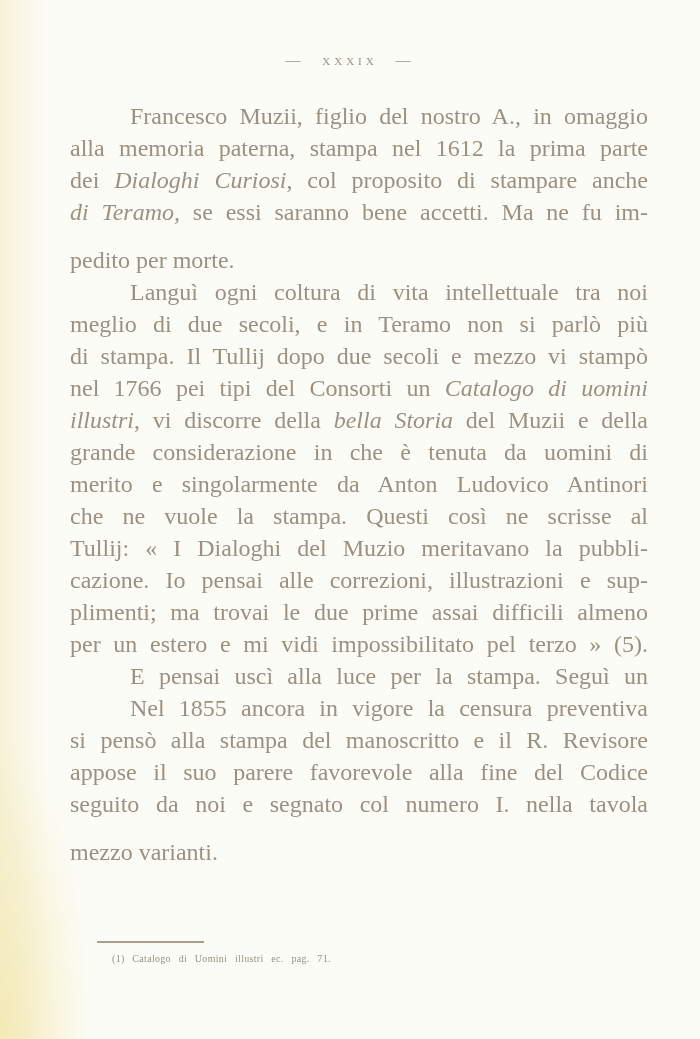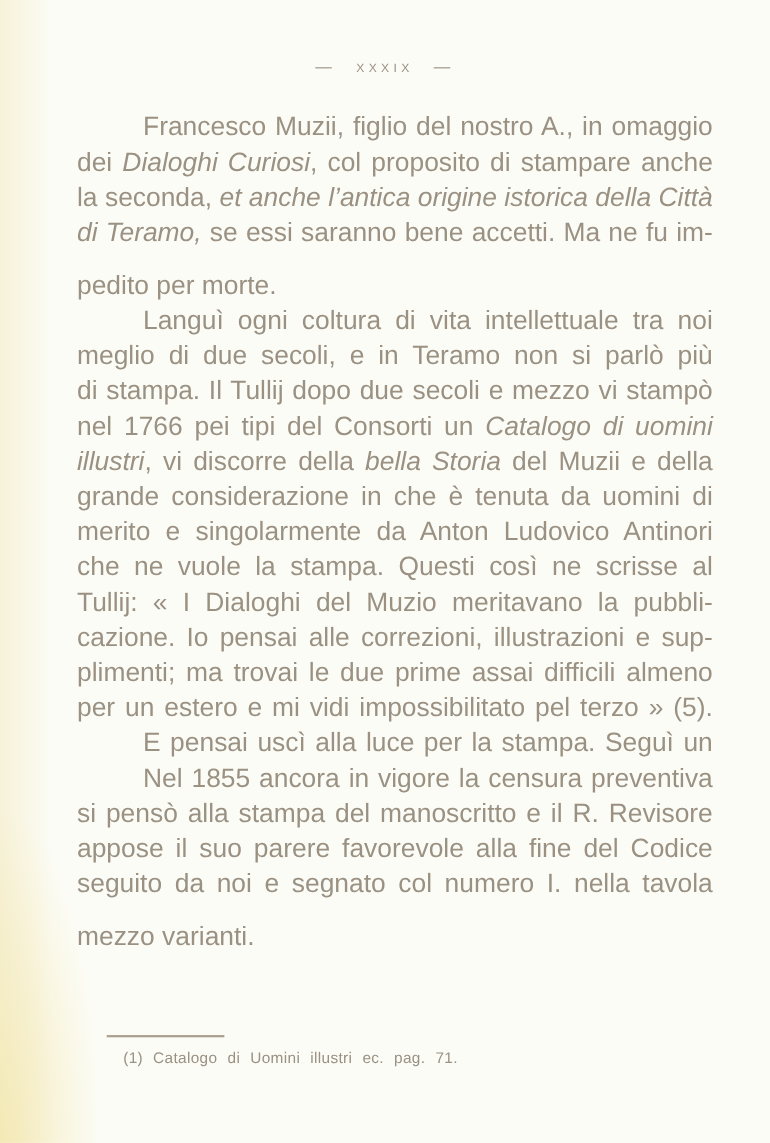--- a/index.html
+++ b/index.html
@@ -6,21 +6,21 @@
     --paper: #fcfcf6;
     --ink: #9a9183;
     --edge: #f2e9c0;
   }
   * { margin:0; padding:0; box-sizing:border-box; }
   body { margin:0; background:#fff; }
   .page {
     position:relative;
     width:700px; height:1039px;
     background:var(--paper);
-    font-family:Liberation Sans, sans-serif;
+    font-family:Liberation Serif, serif;
     color:var(--ink);
     overflow:hidden;
   }
   .edge-tint {
     position:absolute; left:0; top:0; bottom:0; width:48px;
     background:linear-gradient(to right, rgba(242,233,192,0.55), rgba(242,233,192,0));
     pointer-events:none;
   }
   .edge-tint-bottom {
     position:absolute; left:0; bottom:0; width:90px; height:300px;
@@ -47,38 +47,38 @@
   .line.indent { padding-left:60px; }
   .line.no-just { text-align-last:left;margin-top:16px; }
   .it { font-style:italic; }
   .fn-rule {
     position:absolute; left:97px; top:941px;
     width:107px; height:2px;
     background:#a89e8e;
   }
   .footnote {
     position:absolute; left:112px; top:953px;
-    font-size:14px;
+    font-size:10px;
     letter-spacing:0.3px;
     word-spacing:5px;
   }
 </style>
 </head>
 <body>
 
 <div class="page">
   <div class="edge-tint"></div>
   <div class="edge-tint-bottom"></div>
 
   <div class="pagenum" style="font-variant:small-caps">— xxxix —</div>
 
   <div class="body-text">
       <div class="line indent"><span>Francesco Muzii, figlio del nostro A., in omaggio</span></div>
+      <div class="line"><span>alla memoria paterna, stampa nel 1612 la prima parte</span></div>
       <div class="line"><span>dei </span><span class="it">Dialoghi Curiosi</span><span>, col proposito di stampare anche</span></div>
-      <div class="line"><span>la seconda, </span><span class="it">et anche l’antica origine istorica della Città</span></div>
       <div class="line"><span class="it">di Teramo,</span><span> se essi saranno bene accetti. Ma ne fu im-</span></div>
       <div class="line no-just"><span>pedito per morte.</span></div>
       <div class="line indent"><span>Languì ogni coltura di vita intellettuale tra noi</span></div>
       <div class="line"><span>meglio di due secoli, e in Teramo non si parlò più</span></div>
       <div class="line"><span>di stampa. Il Tullij dopo due secoli e mezzo vi stampò</span></div>
       <div class="line"><span>nel 1766 pei tipi del Consorti un </span><span class="it">Catalogo di uomini</span></div>
       <div class="line"><span class="it">illustri</span><span>, vi discorre della </span><span class="it">bella Storia</span><span> del Muzii e della</span></div>
       <div class="line"><span>grande considerazione in che è tenuta da uomini di</span></div>
       <div class="line"><span>merito e singolarmente da Anton Ludovico Antinori</span></div>
       <div class="line"><span>che ne vuole la stampa. Questi così ne scrisse al</span></div>

